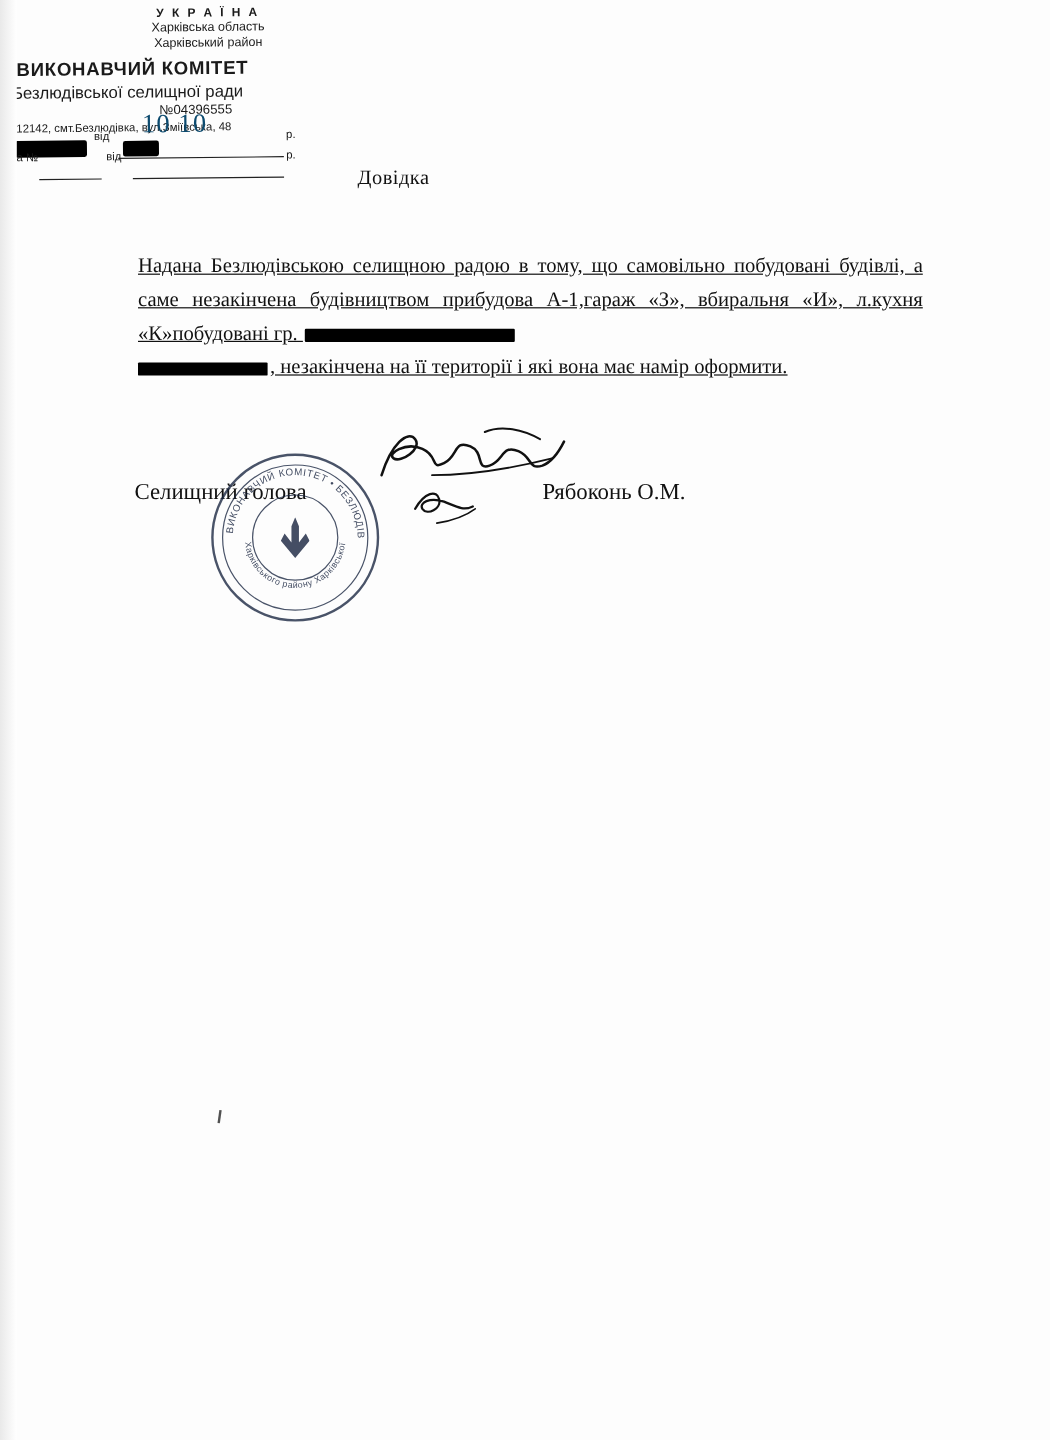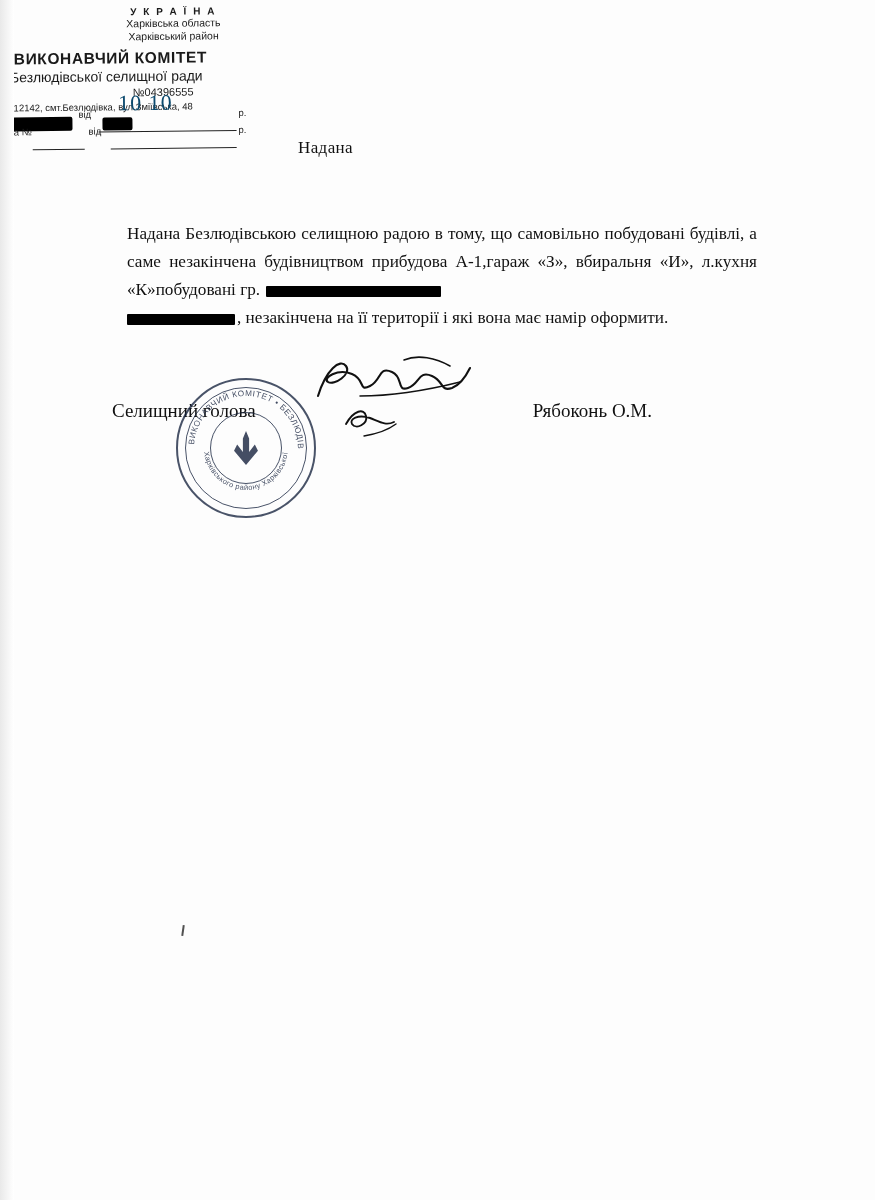--- a/index.html
+++ b/index.html
@@ -131,21 +131,21 @@
   #body-text {
     position: absolute;
     left: 112px;
     top: 205px;
     width: 660px;
     font-size: 17.2px;
     line-height: 28px;
     text-align: justify;
     text-indent: 0;
   }
-  #body-text p { margin: 15px; }
+  #body-text p { margin: 3px; text-decoration: underline; }
   .redact-inline {
     display: inline-block;
     background: #000;
     height: 11px;
     vertical-align: middle;
     border-radius: 1px;
     margin: 0 2px;
   }
 
   
@@ -158,21 +158,21 @@
     line-height: 26px;
   }
   .sig-row {
     display: flex;
     justify-content: space-between;
   }
   .sig-role { white-space: nowrap; }
   .sig-name {
     white-space: nowrap;
     width: 200px;
-    text-align: right;
+    text-align: left;
     margin-left: 120px;
   }
 
   
   #stamp {
     position: absolute;
     left: 176px;
     top: 378px;
     width: 140px;
     height: 140px;
@@ -252,21 +252,21 @@
         <span class="lbl" style="left:2px;">на №</span>
         <div class="rule" style="left:26px; width:52px;"></div>
         <span class="lbl" style="left:82px;">від</span>
         <div class="rule" style="left:104px; width:126px;"></div>
         <span class="lbl" style="left:232px;">р.</span>
       </div>
       <span class="hand-date" style="left:112px; top:-28px;">10 10</span>
     </div>
   </div>
 
-  <div id="doc-title">Надана</div>
+  <div id="doc-title">Довідка</div>
 
   <div id="body-text">
     <p>
       <span>Надана Безлюдівською селищною радою в тому, що самовільно побудовані будівлі, а саме незакінчена будівництвом прибудова А-1,гараж «З», вбиральня «И», л.кухня «К»побудовані гр. </span><span class="redact-inline" style="width:175px;"></span><br>
       <span class="redact-inline" style="width:108px; margin-left:0;"></span><span>, незакінчена на її території і які вона має намір оформити.</span>
     </p>
   </div>
 
   <div id="signatures">
     <div class="sig-row">

